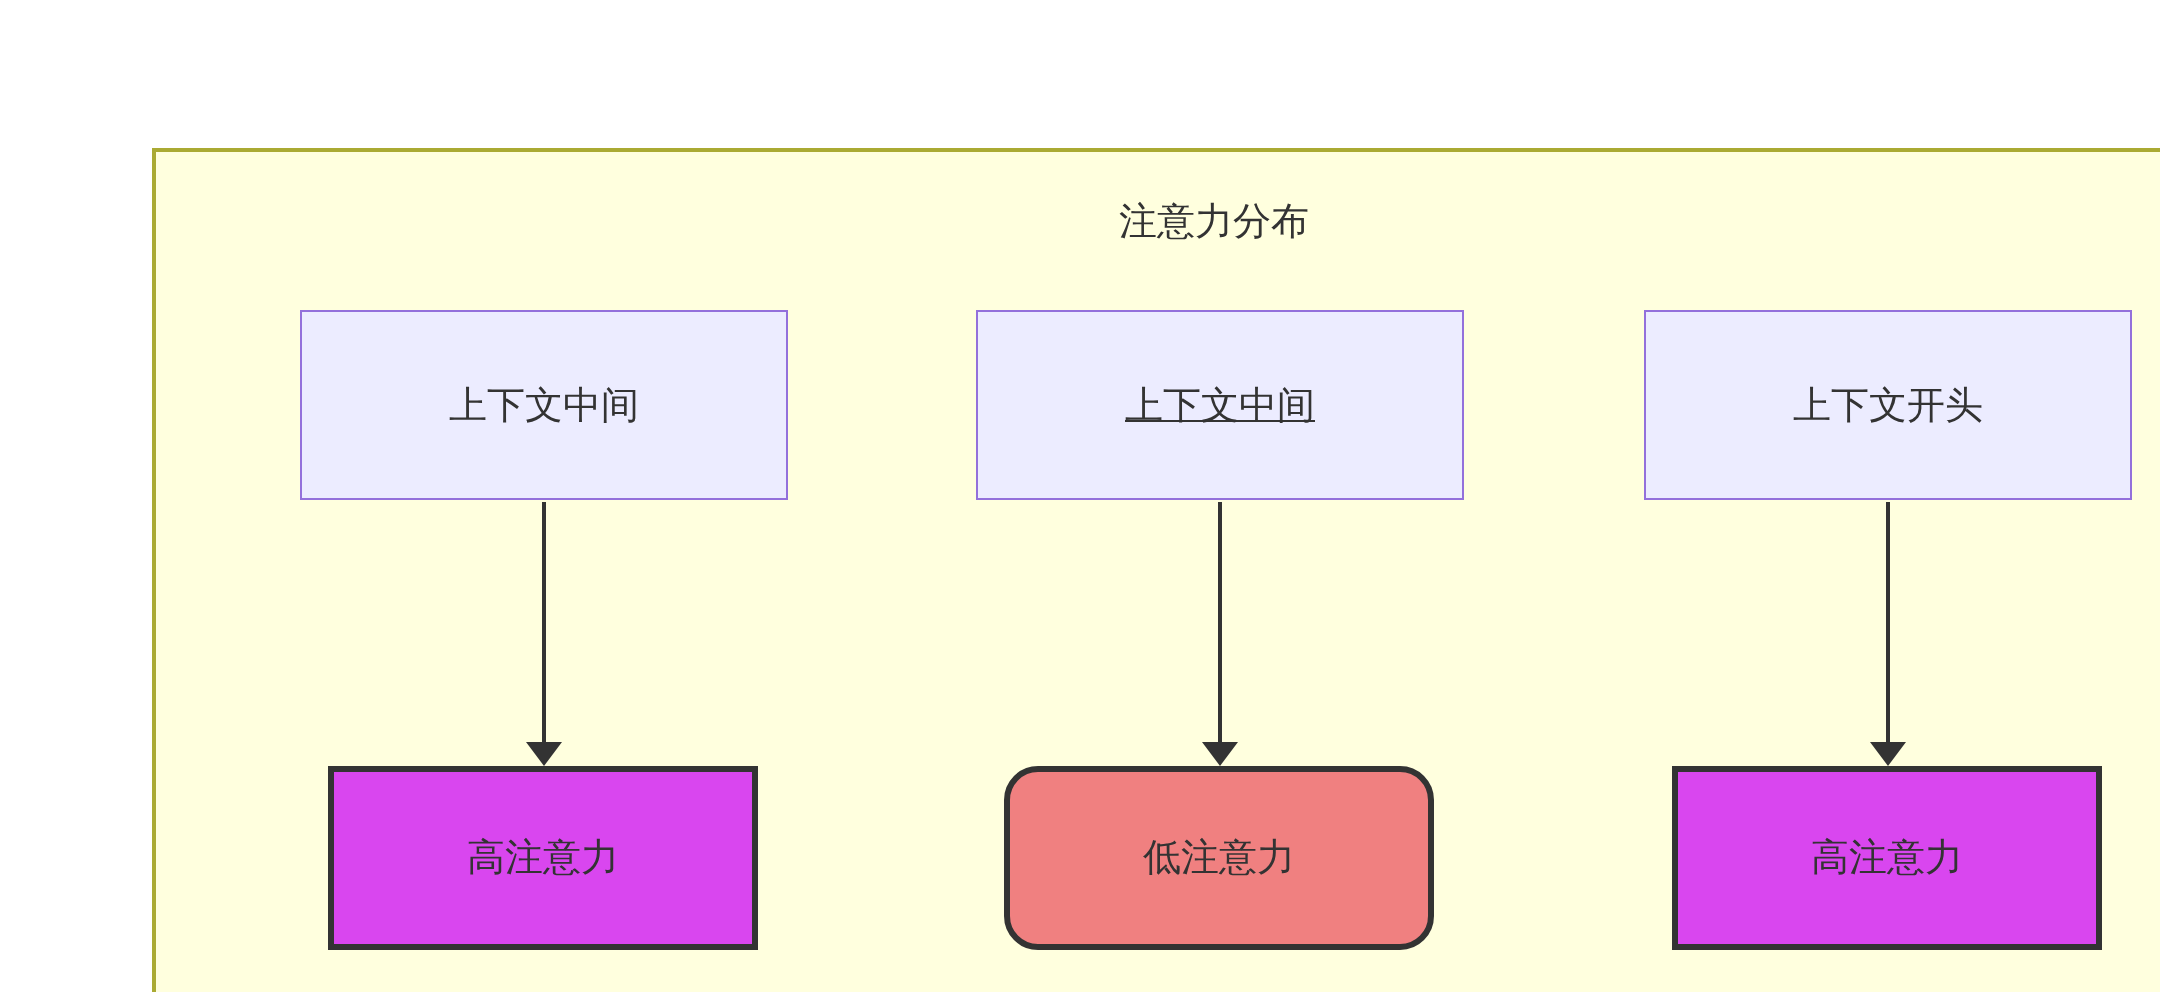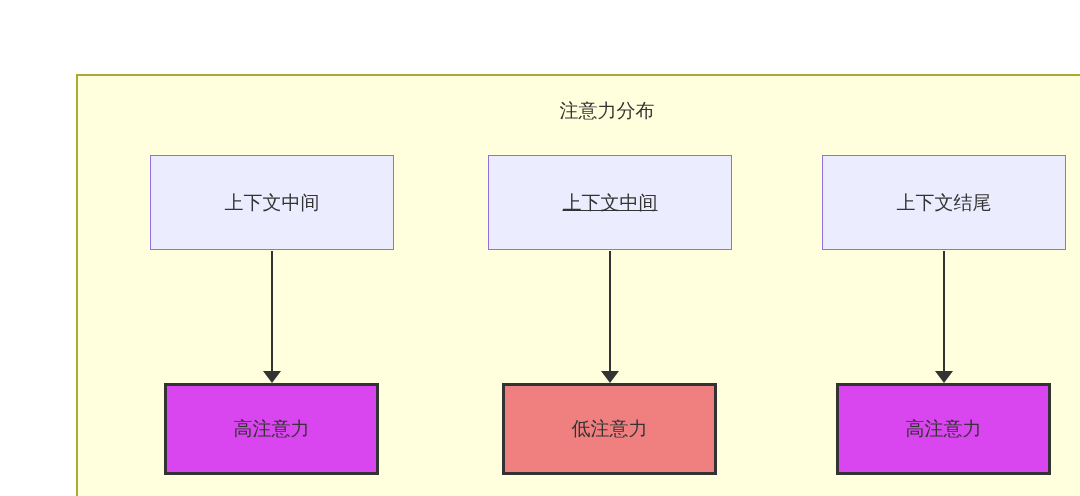--- a/index.html
+++ b/index.html
@@ -72,21 +72,21 @@
   }
 
   
   .c1.top-node    { left: 60px; }
   .c1.bottom-node { left: 74px; }
   .c1.arrow-line  { left: 181px; }
   .c1.arrow-head  { left: 173px; }
 
   
   .c2.top-node    { left: 398px; text-decoration: underline; }
-  .c2.bottom-node { left: 412px; }
+  .c2.bottom-node { left: 412px; border-radius: 17px; }
   .c2.arrow-line  { left: 519px; }
   .c2.arrow-head  { left: 511px; }
 
   
   .c3.top-node    { left: 732px; }
   .c3.bottom-node { left: 746px; }
   .c3.arrow-line  { left: 853px; }
   .c3.arrow-head  { left: 845px; }
 </style>
 </head>
@@ -100,19 +100,19 @@
     <div class="node top-node c1">上下文中间</div>
     <div class="arrow-line c1"></div>
     <div class="arrow-head c1"></div>
     <div class="node bottom-node high c1">高注意力</div>
 
     <div class="node top-node c2">上下文中间</div>
     <div class="arrow-line c2"></div>
     <div class="arrow-head c2"></div>
     <div class="node bottom-node low c2">低注意力</div>
 
-    <div class="node top-node c3">上下文结尾</div>
+    <div class="node top-node c3">上下文开头</div>
     <div class="arrow-line c3"></div>
     <div class="arrow-head c3"></div>
     <div class="node bottom-node high c3">高注意力</div>
 
   </div>
 </div>
 
 </body></html>

